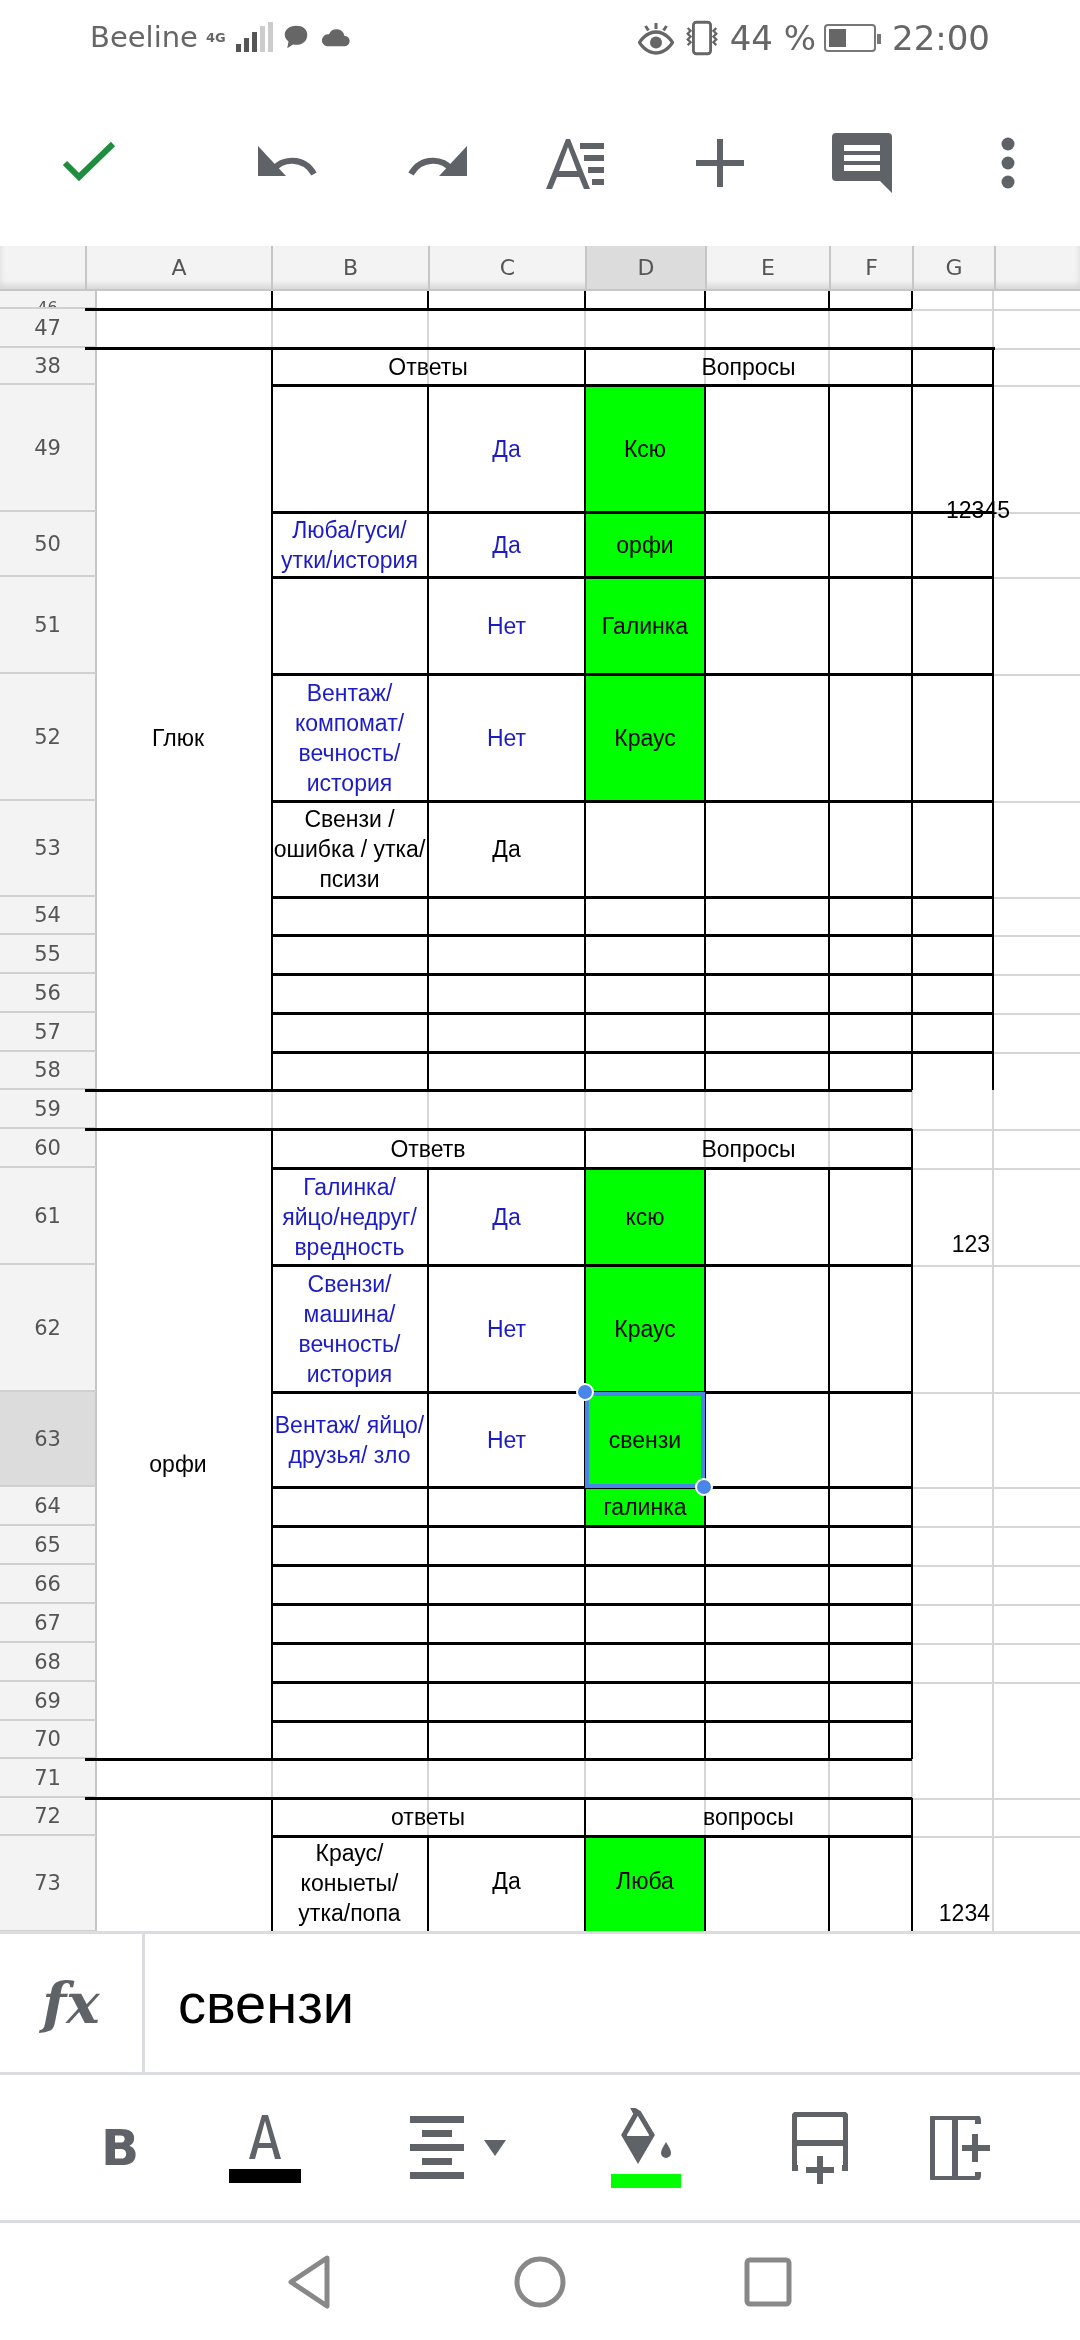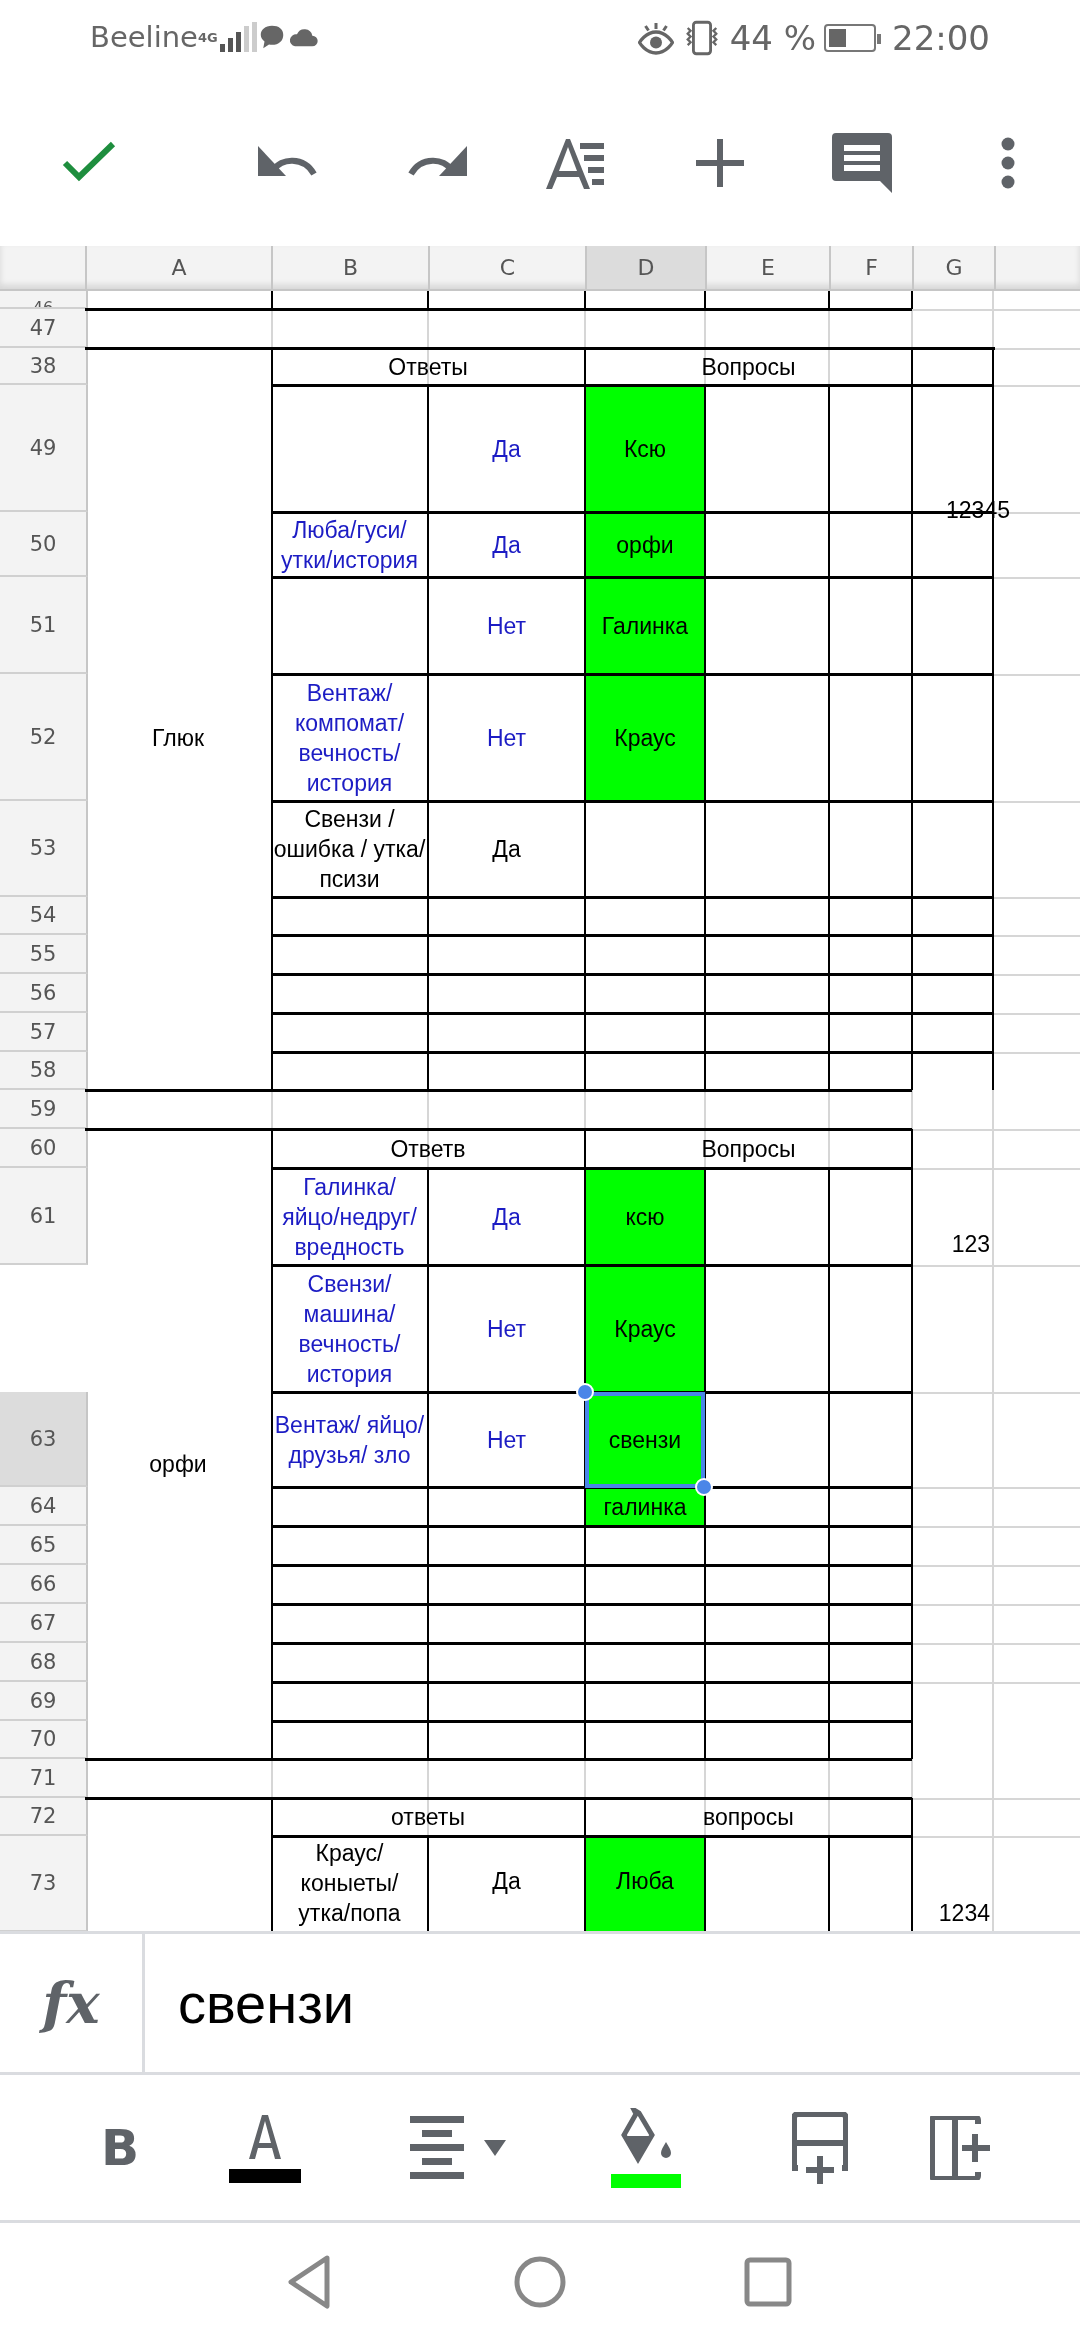--- a/index.html
+++ b/index.html
@@ -1,40 +1,40 @@
 <!DOCTYPE html>
 <html><head>
 <meta charset="utf-8">
 <style>
   * { box-sizing: border-box; margin: 0; padding: 0; }
   html, body { width: 1080px; height: 2340px; overflow: hidden; background: #ffffff; font-family: "Liberation Sans", sans-serif; }
   #app { position: relative; width: 1080px; height: 2340px; background: #fff; }
 
   
   .statusbar { position: absolute; left: 0; top: 0; width: 1080px; height: 80px; color: #666; font-family: "DejaVu Sans", sans-serif; }
-  .sb-left { position: absolute; left: 90px; top: 20px; display: flex; align-items: center; gap: 0; font-size: 29px; text-align: right; }
+  .sb-left { position: absolute; left: 90px; top: 20px; display: flex; align-items: center; gap: 8px; font-size: 29px; text-align: right; }
   .sb-right { position: absolute; right: 90px; top: 18px; display: flex; align-items: center; gap: 8px; font-size: 34px; }
   .sig { display: flex; align-items: flex-end; gap: 3px; height: 30px; }
   .sig span { width: 5px; background: #555; display: block; }
   .sig span.off { background: #ccc; }
   .net { font-size: 13px; font-weight: bold; line-height: 13px; margin-right: 2px; }
   .battery { width: 52px; height: 28px; border: 2px solid #777; border-radius: 4px; position: relative; padding: 3px; }
   .battery .lvl { width: 40%; height: 100%; background: #666; }
   .battery::after { content: ""; position: absolute; right: -7px; top: 8px; width: 4px; height: 10px; background: #777; }
 
   
   .toolbar { position: absolute; left: 0; top: 80px; width: 1080px; height: 166px; }
   .tb-icon { position: absolute; top: 0; height: 166px; display: flex; align-items: center; justify-content: center; }
 
   
   .grid { position: absolute; left: 0; top: 246px; width: 1080px; height: 1686px; overflow: hidden; background: #fff; }
   .colhdr { position: absolute; left: 0; top: 0; width: 1080px; height: 45px; background: #f3f3f3; border-bottom: 2px solid #c6c6c6; box-shadow: 0 -4px 6px rgba(0,0,0,0.12) inset; z-index: 5; }
   .colhdr .ch { position: absolute; top: 0; height: 43px; display: flex; align-items: center; justify-content: center; font-size: 22px; color: #555; font-family: "DejaVu Sans", sans-serif; border-left: 2px solid #c6c6c6; }
   .colhdr .ch.sel { background: #dcdcdc; }
-  .rowhdr { position: absolute; left: 0; width: 88px; background: #f3f3f3; border-right: 2px solid #c6c6c6; border-bottom: 2px solid #d0d0d0; display: flex; align-items: center; justify-content: center; font-size: 21px; color: #555; font-family: "DejaVu Sans", sans-serif; }
+  .rowhdr { position: absolute; left: 0; width: 97px; background: #f3f3f3; border-right: 2px solid #c6c6c6; border-bottom: 2px solid #d0d0d0; display: flex; align-items: center; justify-content: center; font-size: 21px; color: #555; font-family: "DejaVu Sans", sans-serif; }
   .rowhdr.sel { background: #dcdcdc; }
   .gl { position: absolute; background: #d6d6d6; }
   .cell { position: absolute; display: flex; align-items: center; justify-content: center; text-align: center; font-size: 23px; line-height: 30px; color: #000; padding: 0 2px; }
   .cell.blue { color: #1c1cc4; }
   .cell.green { background: #00ff00; }
   .cell.br { align-items: flex-end; justify-content: flex-end; padding: 0 4px 2px 0; }
   .bl { position: absolute; background: #000; }
   .selbox { position: absolute; border: 4px solid #4a86e8; z-index: 4; }
   .handle { position: absolute; width: 18px; height: 18px; border-radius: 50%; background: #4a86e8; border: 2px solid #fff; z-index: 6; }
 
@@ -199,20 +199,21 @@
     <div class="rowhdr" style="top:428px;height:127px">52</div>
     <div class="rowhdr" style="top:555px;height:96px">53</div>
     <div class="rowhdr" style="top:651px;height:38px">54</div>
     <div class="rowhdr" style="top:689px;height:39px">55</div>
     <div class="rowhdr" style="top:728px;height:39px">56</div>
     <div class="rowhdr" style="top:767px;height:39px">57</div>
     <div class="rowhdr" style="top:806px;height:38px">58</div>
     <div class="rowhdr" style="top:844px;height:39px">59</div>
     <div class="rowhdr" style="top:883px;height:39px">60</div>
     <div class="rowhdr" style="top:922px;height:97px">61</div>
+    <div class="rowhdr" style="top:1019px;height:127px">62</div>
     <div class="rowhdr sel" style="top:1146px;height:95px">63</div>
     <div class="rowhdr" style="top:1241px;height:39px">64</div>
     <div class="rowhdr" style="top:1280px;height:39px">65</div>
     <div class="rowhdr" style="top:1319px;height:39px">66</div>
     <div class="rowhdr" style="top:1358px;height:39px">67</div>
     <div class="rowhdr" style="top:1397px;height:39px">68</div>
     <div class="rowhdr" style="top:1436px;height:39px">69</div>
     <div class="rowhdr" style="top:1475px;height:38px">70</div>
     <div class="rowhdr" style="top:1513px;height:39px">71</div>
     <div class="rowhdr" style="top:1552px;height:38px">72</div>

